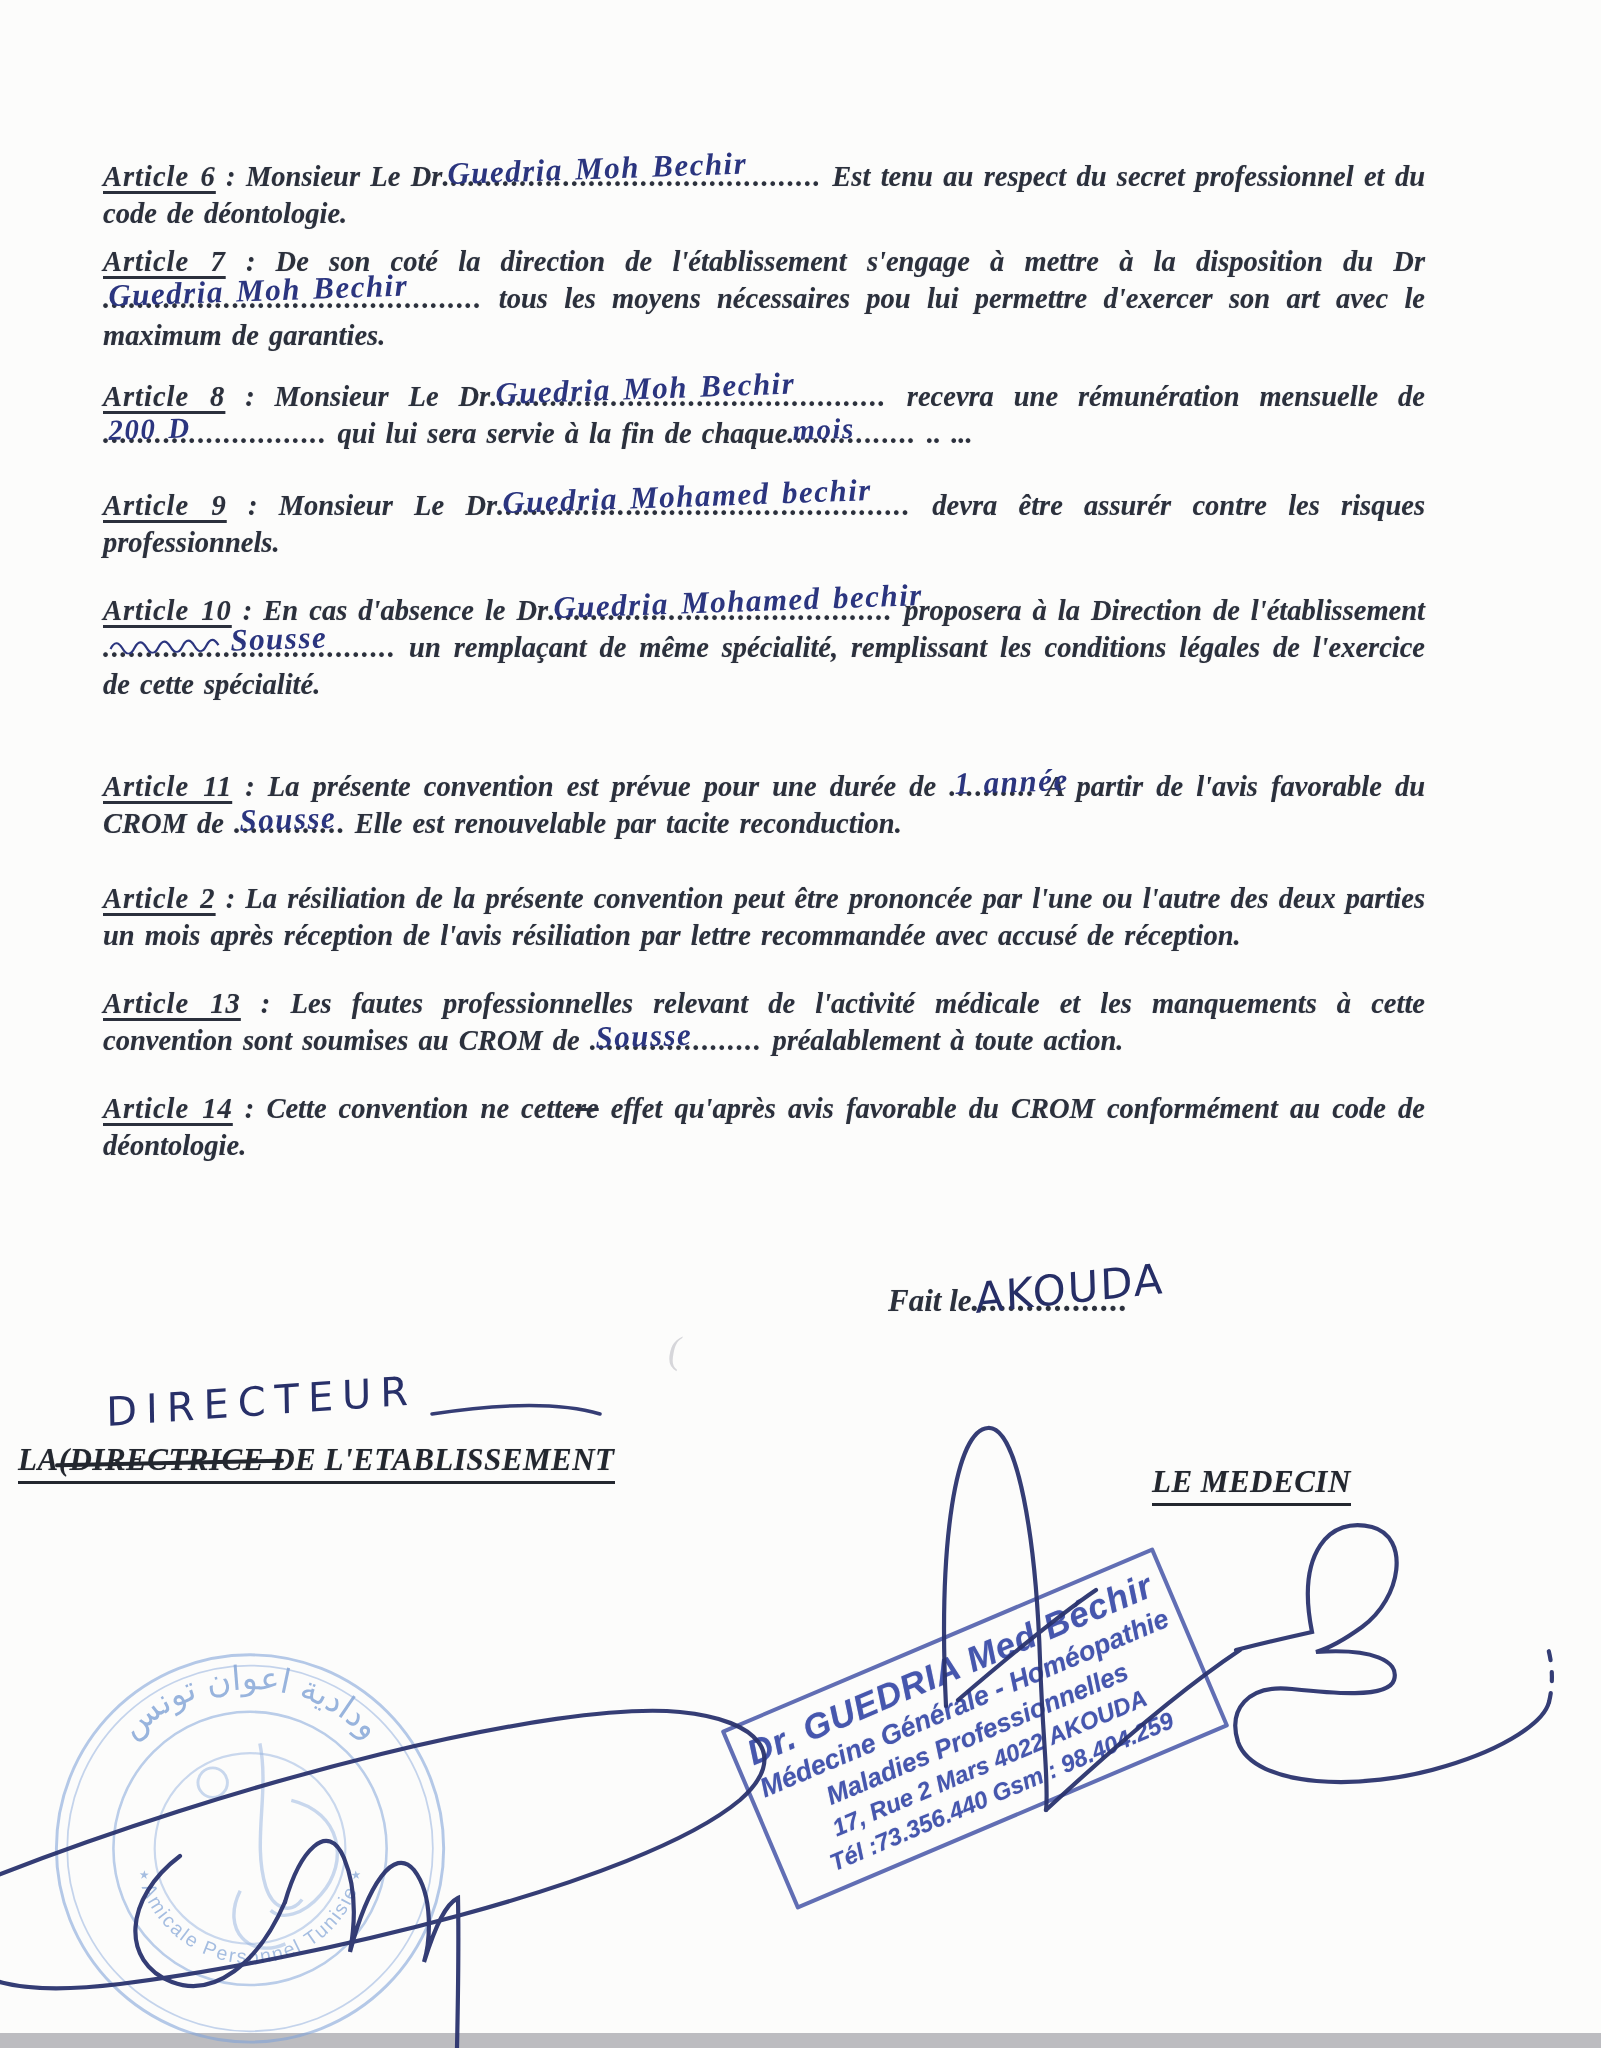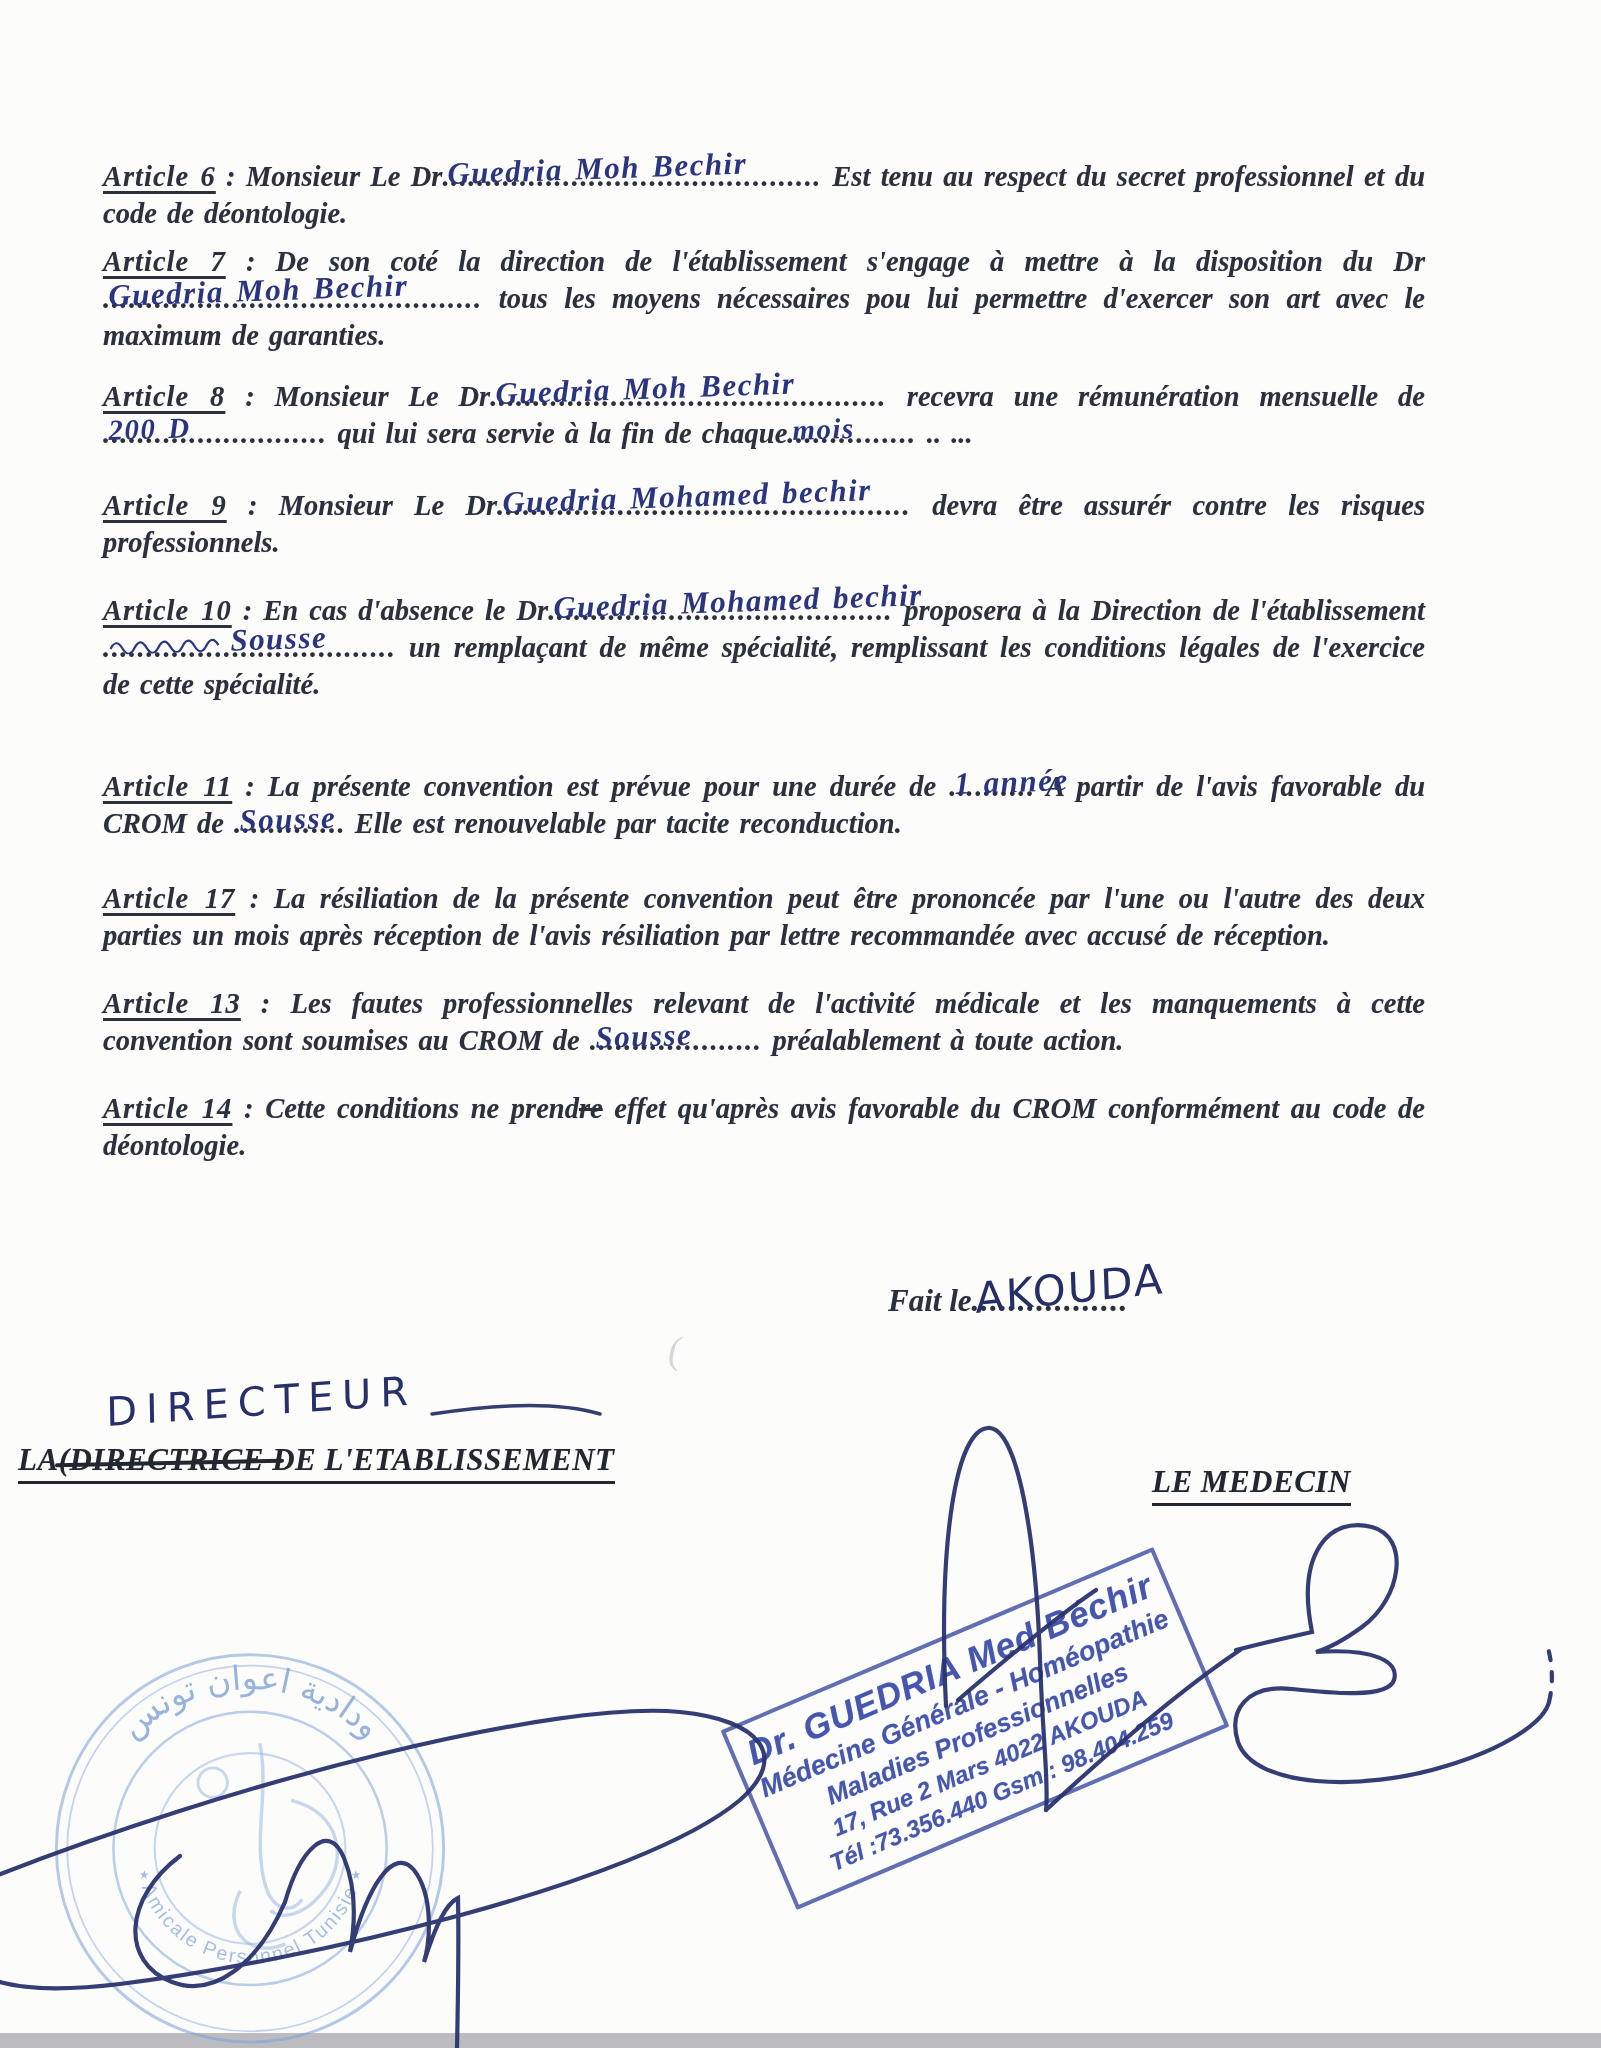--- a/index.html
+++ b/index.html
@@ -108,29 +108,29 @@
     <span class="lbl">Article 10</span><span> : </span><span>En cas d'absence le Dr</span><span class="fill"><span class="dots">........................................</span><span class="hw">Guedria Mohamed bechir</span></span><span> proposera  à  la  Direction  de l'établissement</span><span class="fill"><span class="dots">..................................</span><span class="hw"><svg class="squig" width="118" height="20" viewBox="0 0 118 20">
             <path d="M2 14 q6 -11 12 0 t12 0 t12 0 t12 0 t12 0 t12 0 t12 0 t12 0 t12 0" stroke="#2b357f" stroke-width="2.2" fill="none"></path>
           </svg><span>Sousse</span></span></span><span> un  remplaçant  de  même  spécialité,  remplissant  les conditions légales de l'exercice de cette spécialité.</span>
   </div>
 
   <div class="par" style="top:768px">
     <span class="lbl">Article 11</span><span> : </span><span>La présente convention est prévue pour une durée de </span><span class="fill"><span class="dots">.........</span><span class="hw">1 année</span></span><span>. A partir de l'avis favorable du CROM de </span><span class="fill"><span class="dots">............</span><span class="hw">Sousse</span></span><span>. Elle est renouvelable par tacite reconduction.</span>
   </div>
 
   <div class="par" style="top:880px">
-    <span class="lbl">Article 17</span><span> : </span><span>La résiliation de la présente convention peut être prononcée par l'une ou l'autre des deux parties un mois après réception de l'avis résiliation par lettre recommandée avec accusé de réception.</span>
+    <span class="lbl">Article 2</span><span> : </span><span>La résiliation de la présente convention peut être prononcée par l'une ou l'autre des deux parties un mois après réception de l'avis résiliation par lettre recommandée avec accusé de réception.</span>
   </div>
 
   <div class="par" style="top:985px">
     <span class="lbl">Article 13</span><span> : </span><span>Les fautes professionnelles relevant de l'activité médicale et les manquements à cette convention sont soumises au CROM de </span><span class="fill"><span class="dots">....................</span><span class="hw">Sousse</span></span><span> préalablement à toute action.</span>
   </div>
 
   <div class="par" style="top:1090px">
-    <span class="lbl">Article 14</span><span> : </span><span>Cette conditions ne prend</span><span class="stk">re</span><span> effet qu'après avis favorable du CROM conformément au code de déontologie.</span>
+    <span class="lbl">Article 14</span><span> : </span><span>Cette convention ne cette</span><span class="stk">re</span><span> effet qu'après avis favorable du CROM conformément au code de déontologie.</span>
   </div>
 
   <div class="paren-mark">(</div>
 
   <div class="fait">
     <span>Fait le</span><span class="fill"><span class="dots">.................</span><span class="hw hw-caps">AKOUDA</span></span>
   </div>
 
   <div class="hand-directeur">DIRECTEUR</div>
 

